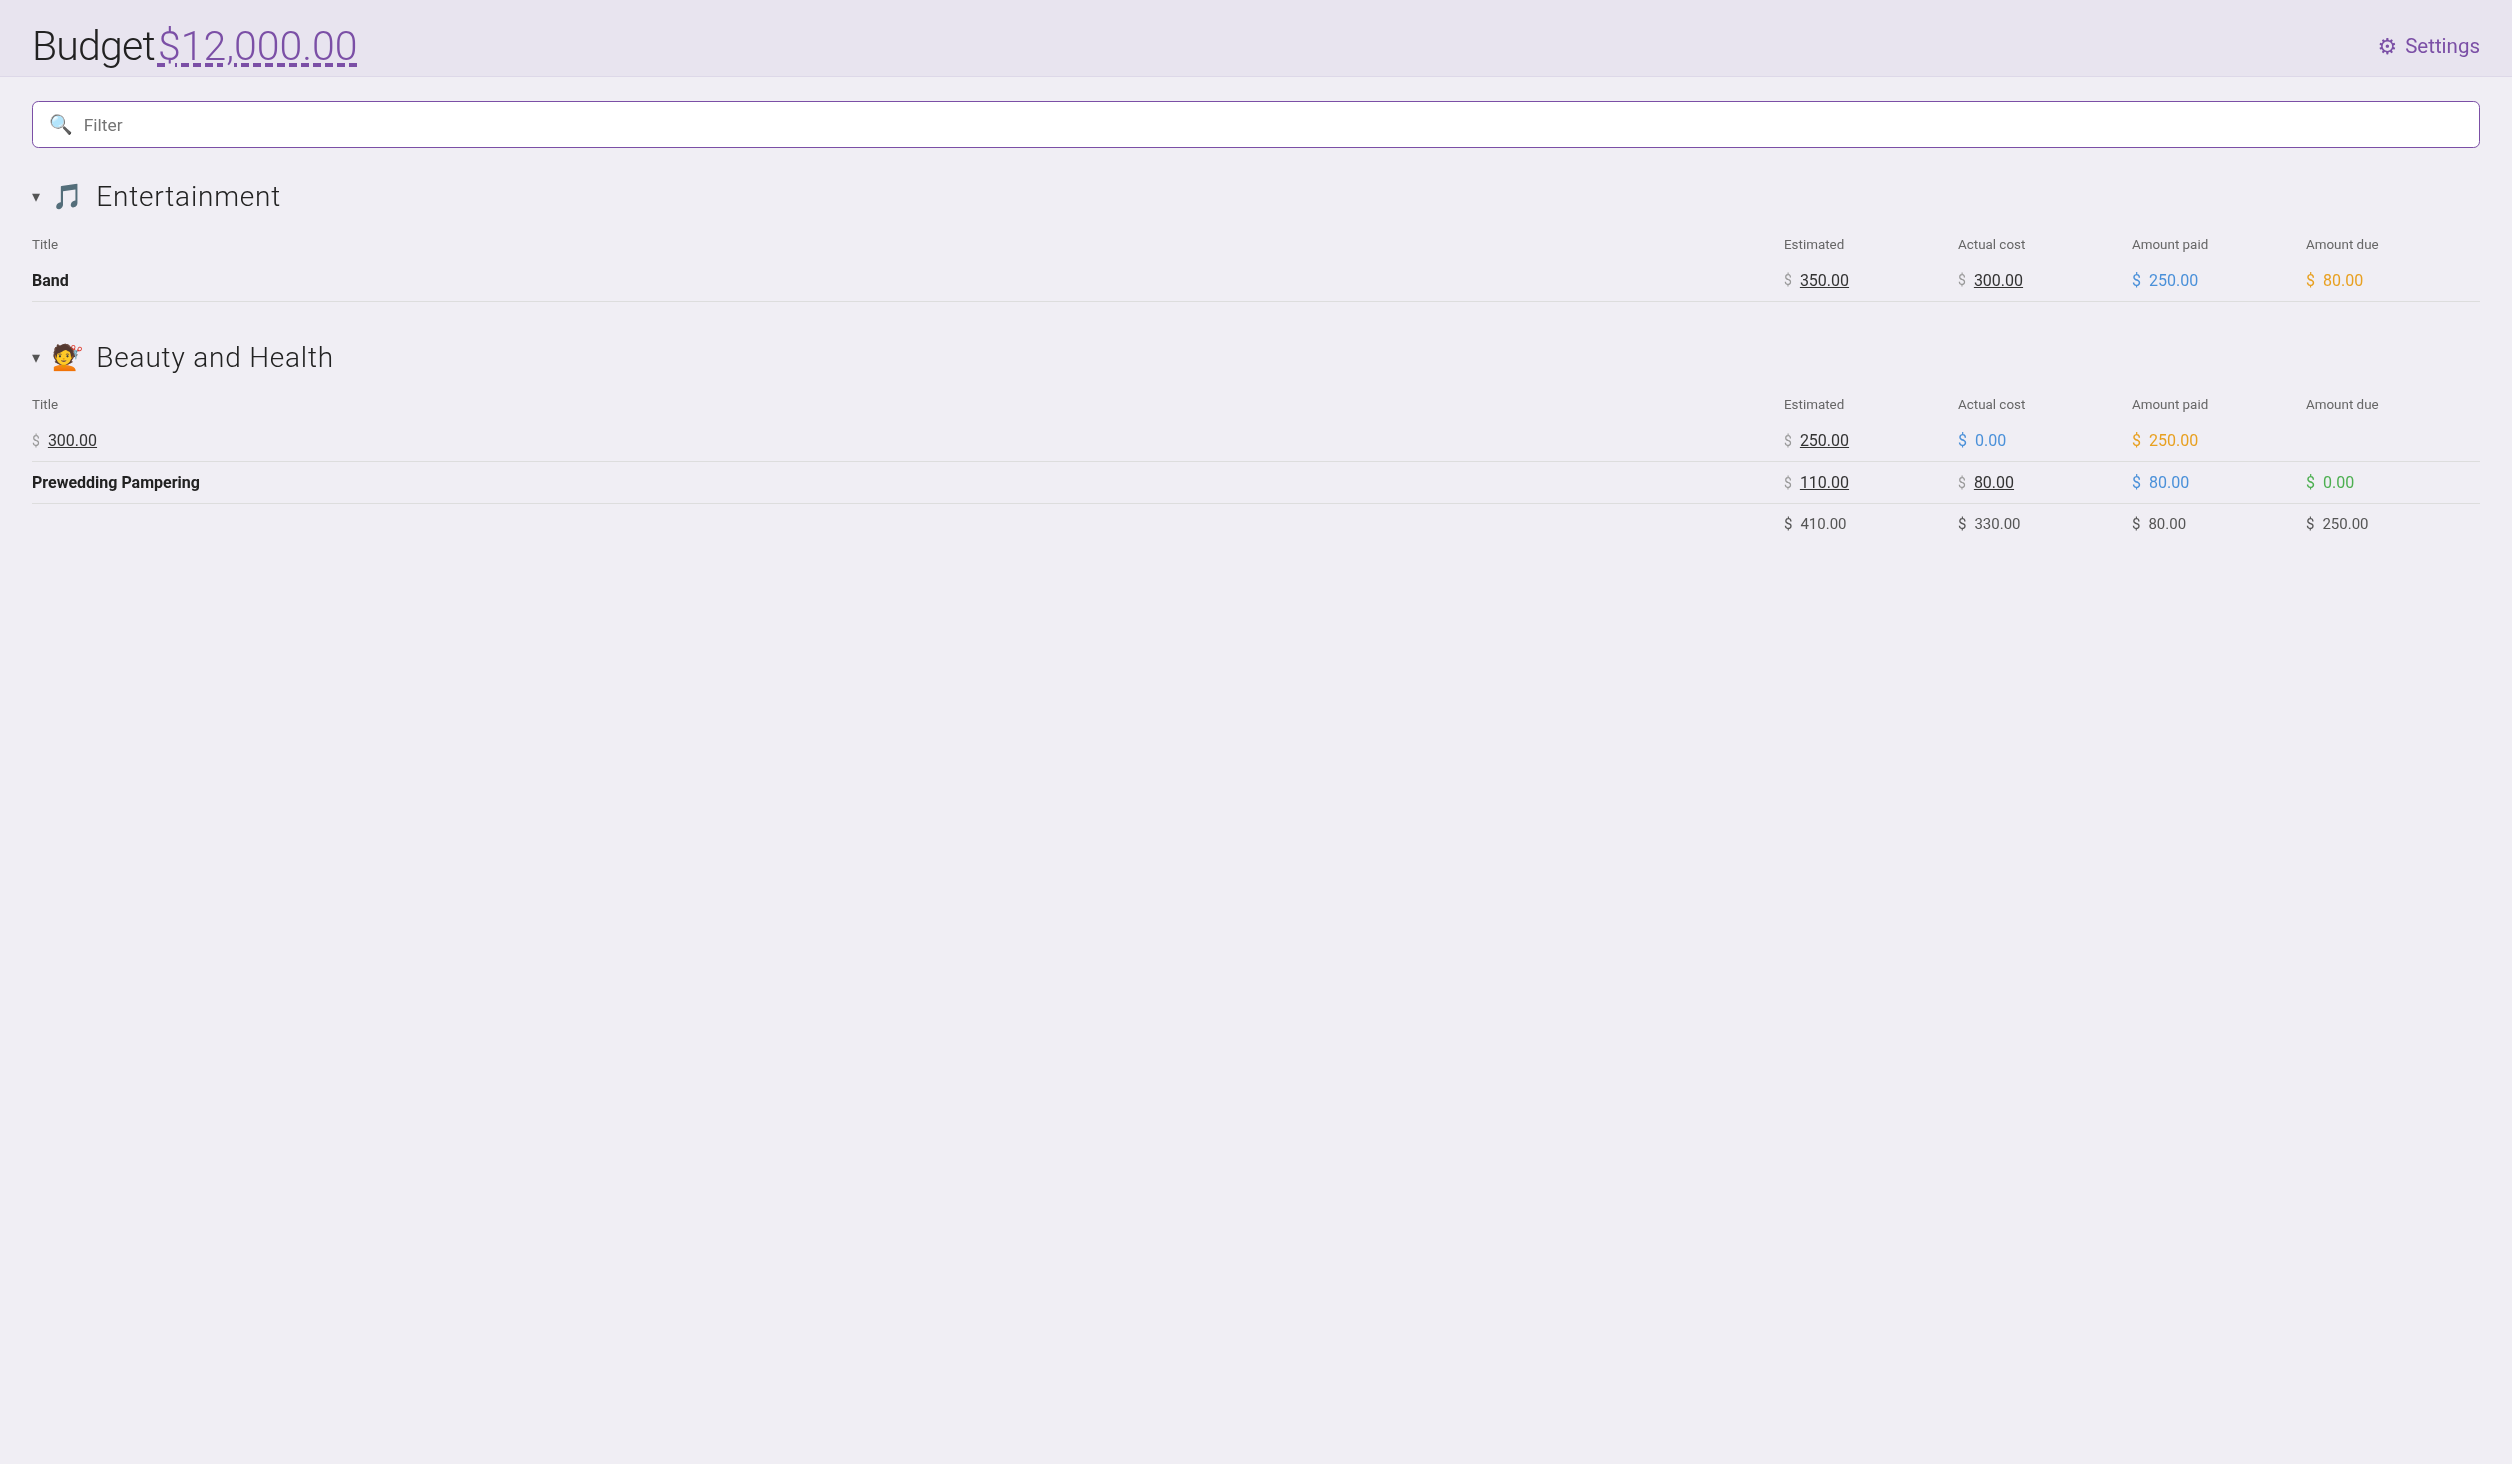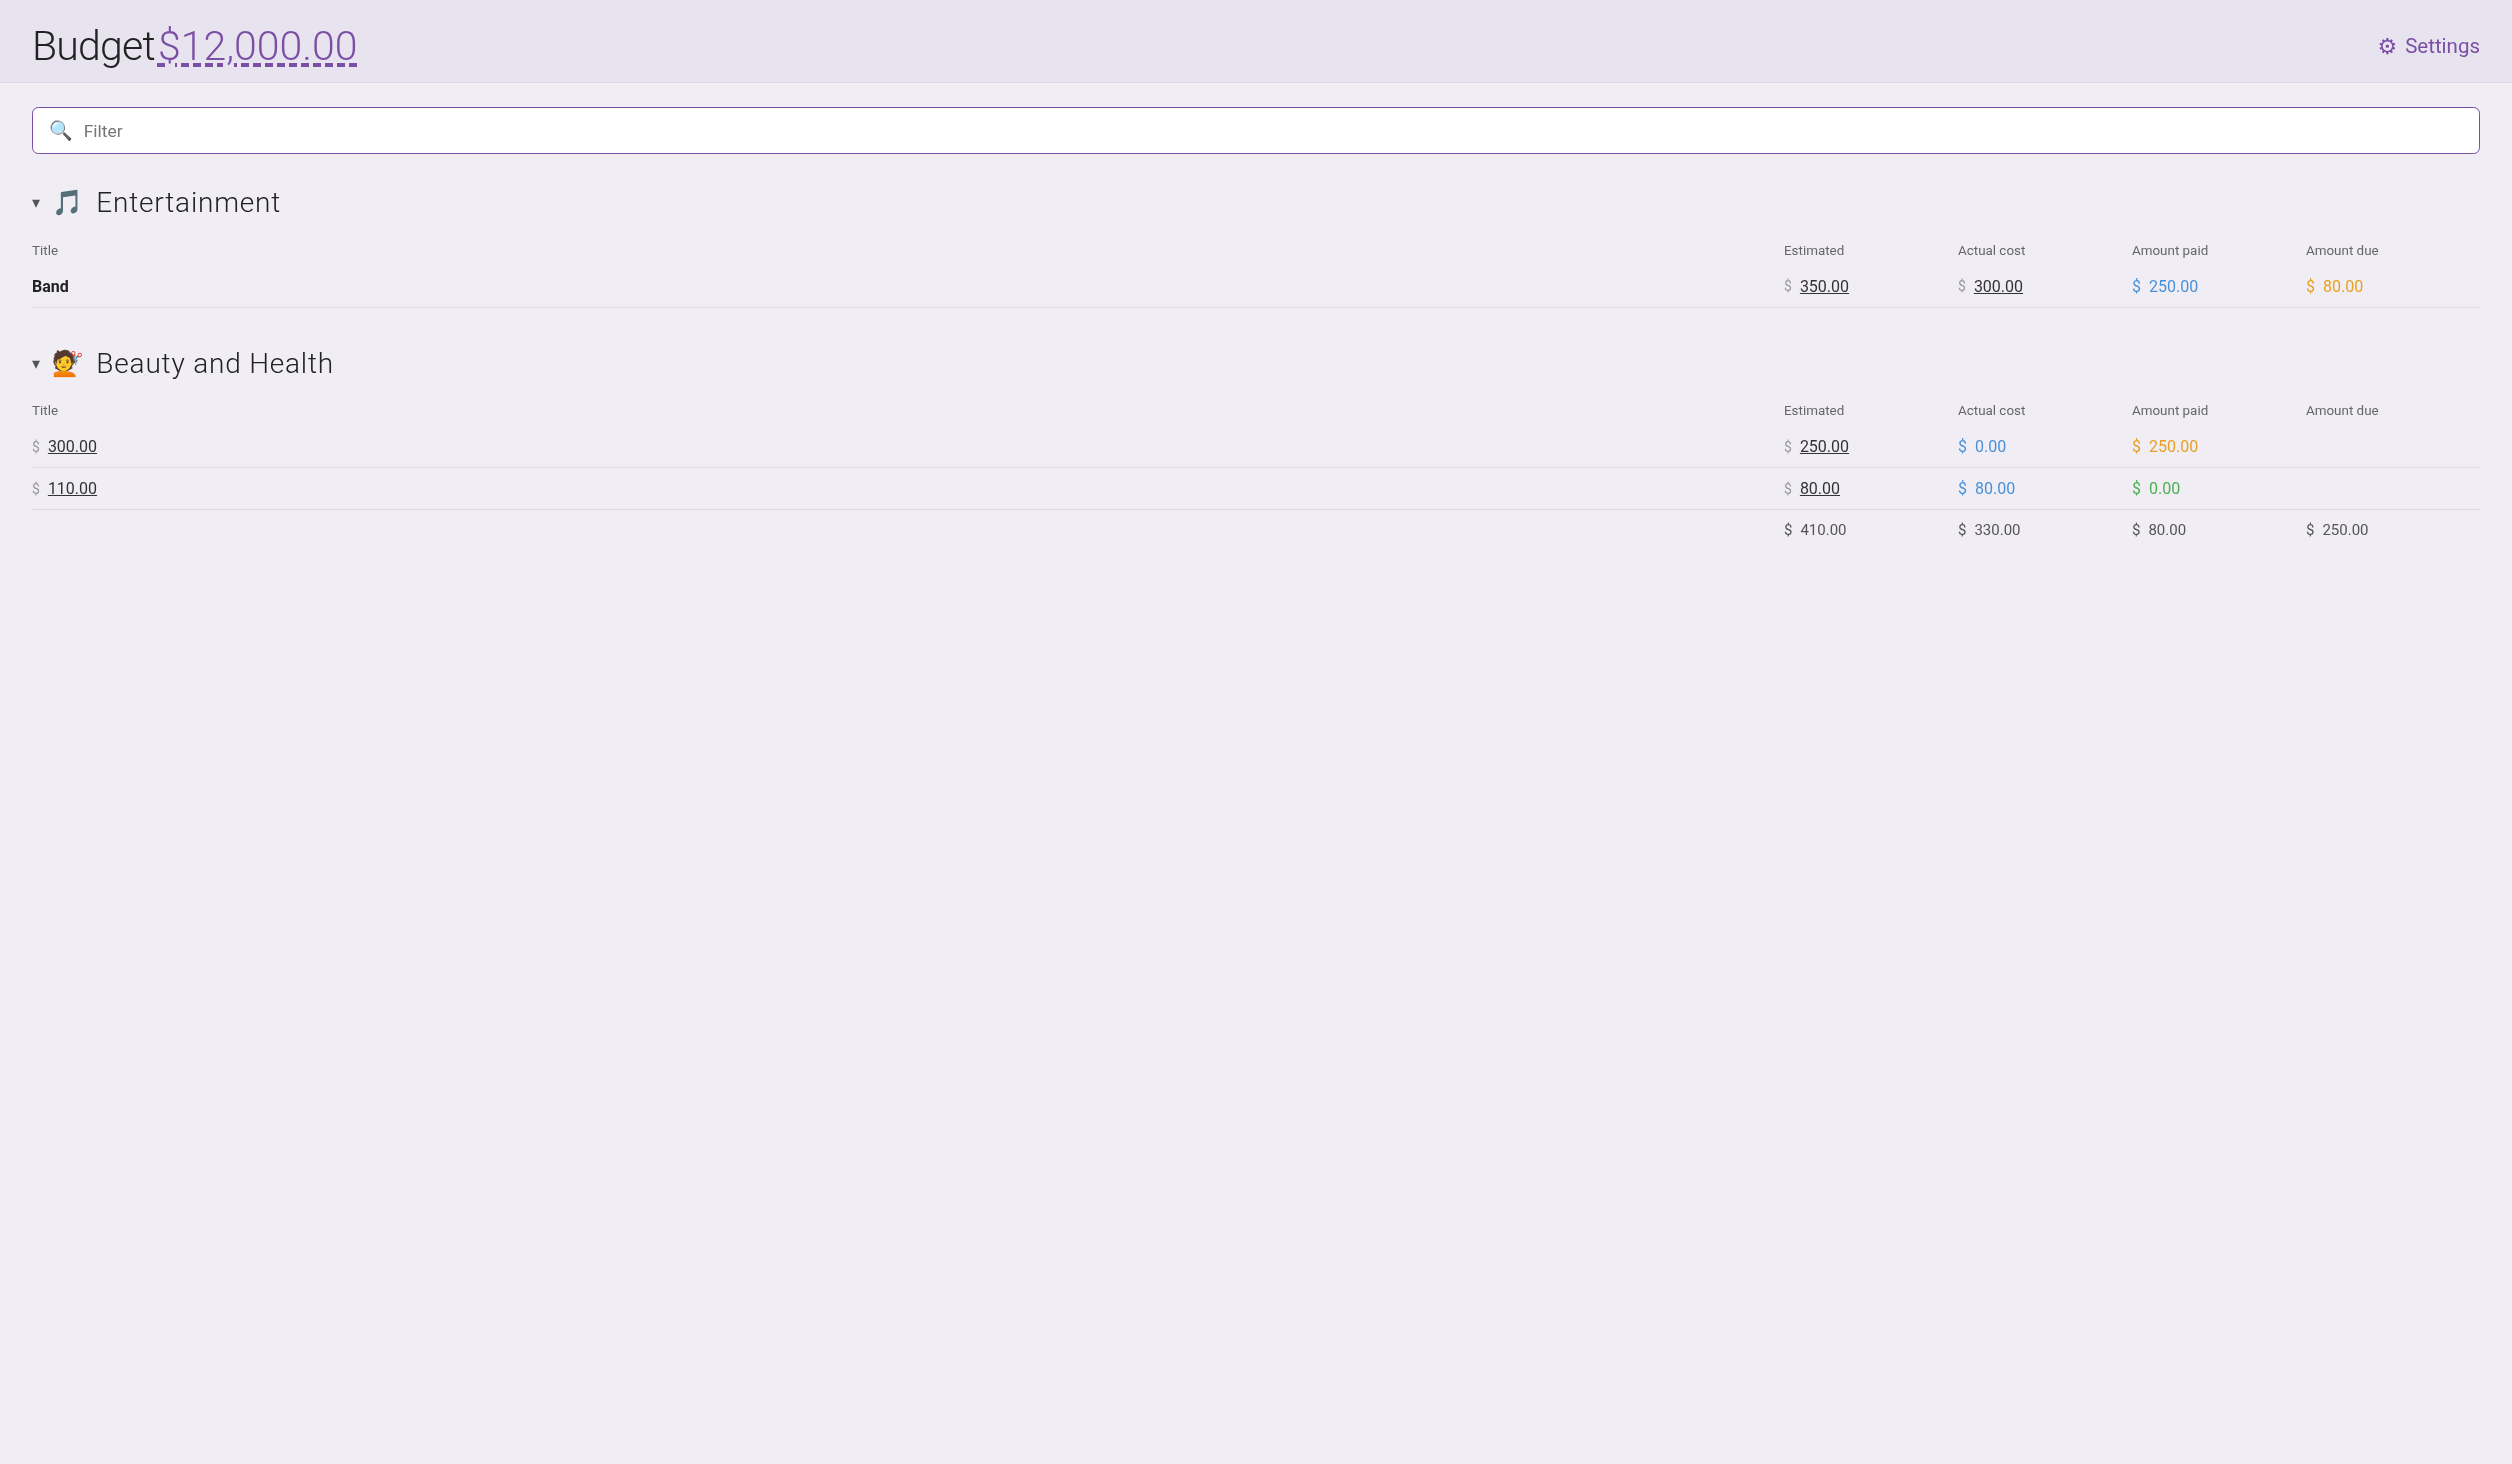--- a/index.html
+++ b/index.html
@@ -10,21 +10,21 @@
 
     body {
       font-family: -apple-system, BlinkMacSystemFont, 'Segoe UI', Roboto, sans-serif;
       background-color: #f0eef4;
       min-height: 100vh;
       color: #333;
     }
 
     .header {
       background-color: #e8e4ef;
-      padding: 22px 32px 12px 32px;
+      padding: 22px 32px 6px 32px;
       display: flex;
       justify-content: space-between;
       align-items: center;
       border-bottom: 0.8px solid #ddd8e8;
     }
 
     .header-title {
       font-size: 41px;
       font-weight: 300;
       color: #222;
@@ -299,20 +299,21 @@
           <span class="dollar-blue">$</span>
           <span class="amount-paid-blue">0.00</span>
         </div>
         <div class="cell-amount">
           <span class="dollar-orange">$</span>
           <span class="amount-due-orange">250.00</span>
         </div>
       </div>
 
       <div class="table-data-row">
+        <div class="cell-title">Prewedding Pampering</div>
         <div class="cell-amount">
           <span class="dollar-sign">$</span>
           <span class="amount-value">110.00</span>
         </div>
         <div class="cell-amount">
           <span class="dollar-sign">$</span>
           <span class="amount-value">80.00</span>
         </div>
         <div class="cell-amount">
           <span class="dollar-blue">$</span>

